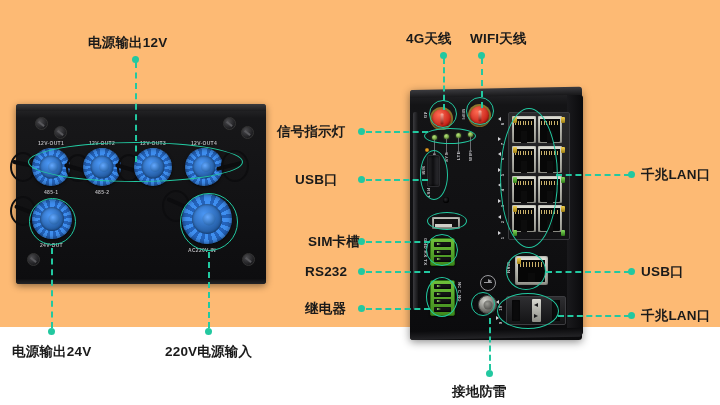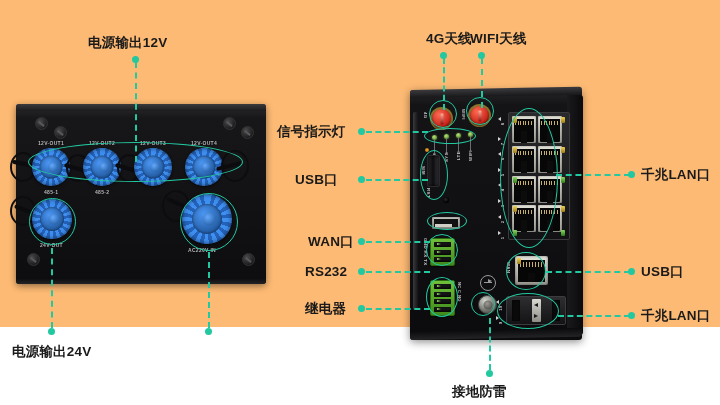--- a/index.html
+++ b/index.html
@@ -413,38 +413,39 @@
   <div class="lbl" style="left:88px;top:36px;">电源输出12V</div>
   <div class="dot" style="left:132px;top:56px;"></div>
   <div class="lead-v" style="left:135px;top:62px;height:100px;"></div>
 
   <div class="lead-v" style="left:51px;top:248px;height:80px;"></div>
   <div class="dot" style="left:48px;top:328px;"></div>
   <div class="lbl" style="left:12px;top:345px;">电源输出24V</div>
 
   <div class="lead-v" style="left:208px;top:252px;height:76px;"></div>
   <div class="dot" style="left:205px;top:328px;"></div>
-
-  <div class="lbl" style="left:406px;top:32px;margin-left:20px;">4G天线</div>
+  <div class="lbl" style="left:165px;top:345px;">220V电源输入</div>
+
+  <div class="lbl" style="left:406px;top:32px;">4G天线</div>
   <div class="dot" style="left:440px;top:52px;"></div>
   <div class="lead-v" style="left:443px;top:58px;height:52px;"></div>
 
   <div class="lbl" style="left:470px;top:32px;">WIFI天线</div>
   <div class="dot" style="left:478px;top:52px;"></div>
   <div class="lead-v" style="left:481px;top:58px;height:50px;"></div>
 
   <div class="lbl" style="left:277px;top:125px;">信号指示灯</div>
   <div class="dot" style="left:358px;top:128px;"></div>
   <div class="lead-h" style="left:366px;top:131px;width:62px;"></div>
 
   <div class="lbl" style="left:295px;top:173px;">USB口</div>
   <div class="dot" style="left:358px;top:176px;"></div>
   <div class="lead-h" style="left:366px;top:179px;width:62px;"></div>
 
-  <div class="lbl" style="left:308px;top:235px;">WAN口</div>
+  <div class="lbl" style="left:308px;top:235px;">SIM卡槽</div>
   <div class="dot" style="left:358px;top:238px;"></div>
   <div class="lead-h" style="left:366px;top:241px;width:64px;"></div>
 
   <div class="lbl" style="left:305px;top:265px;">RS232</div>
   <div class="dot" style="left:358px;top:268px;"></div>
   <div class="lead-h" style="left:366px;top:271px;width:64px;"></div>
 
   <div class="lbl" style="left:305px;top:302px;">继电器</div>
   <div class="dot" style="left:358px;top:305px;"></div>
   <div class="lead-h" style="left:366px;top:308px;width:64px;"></div>

